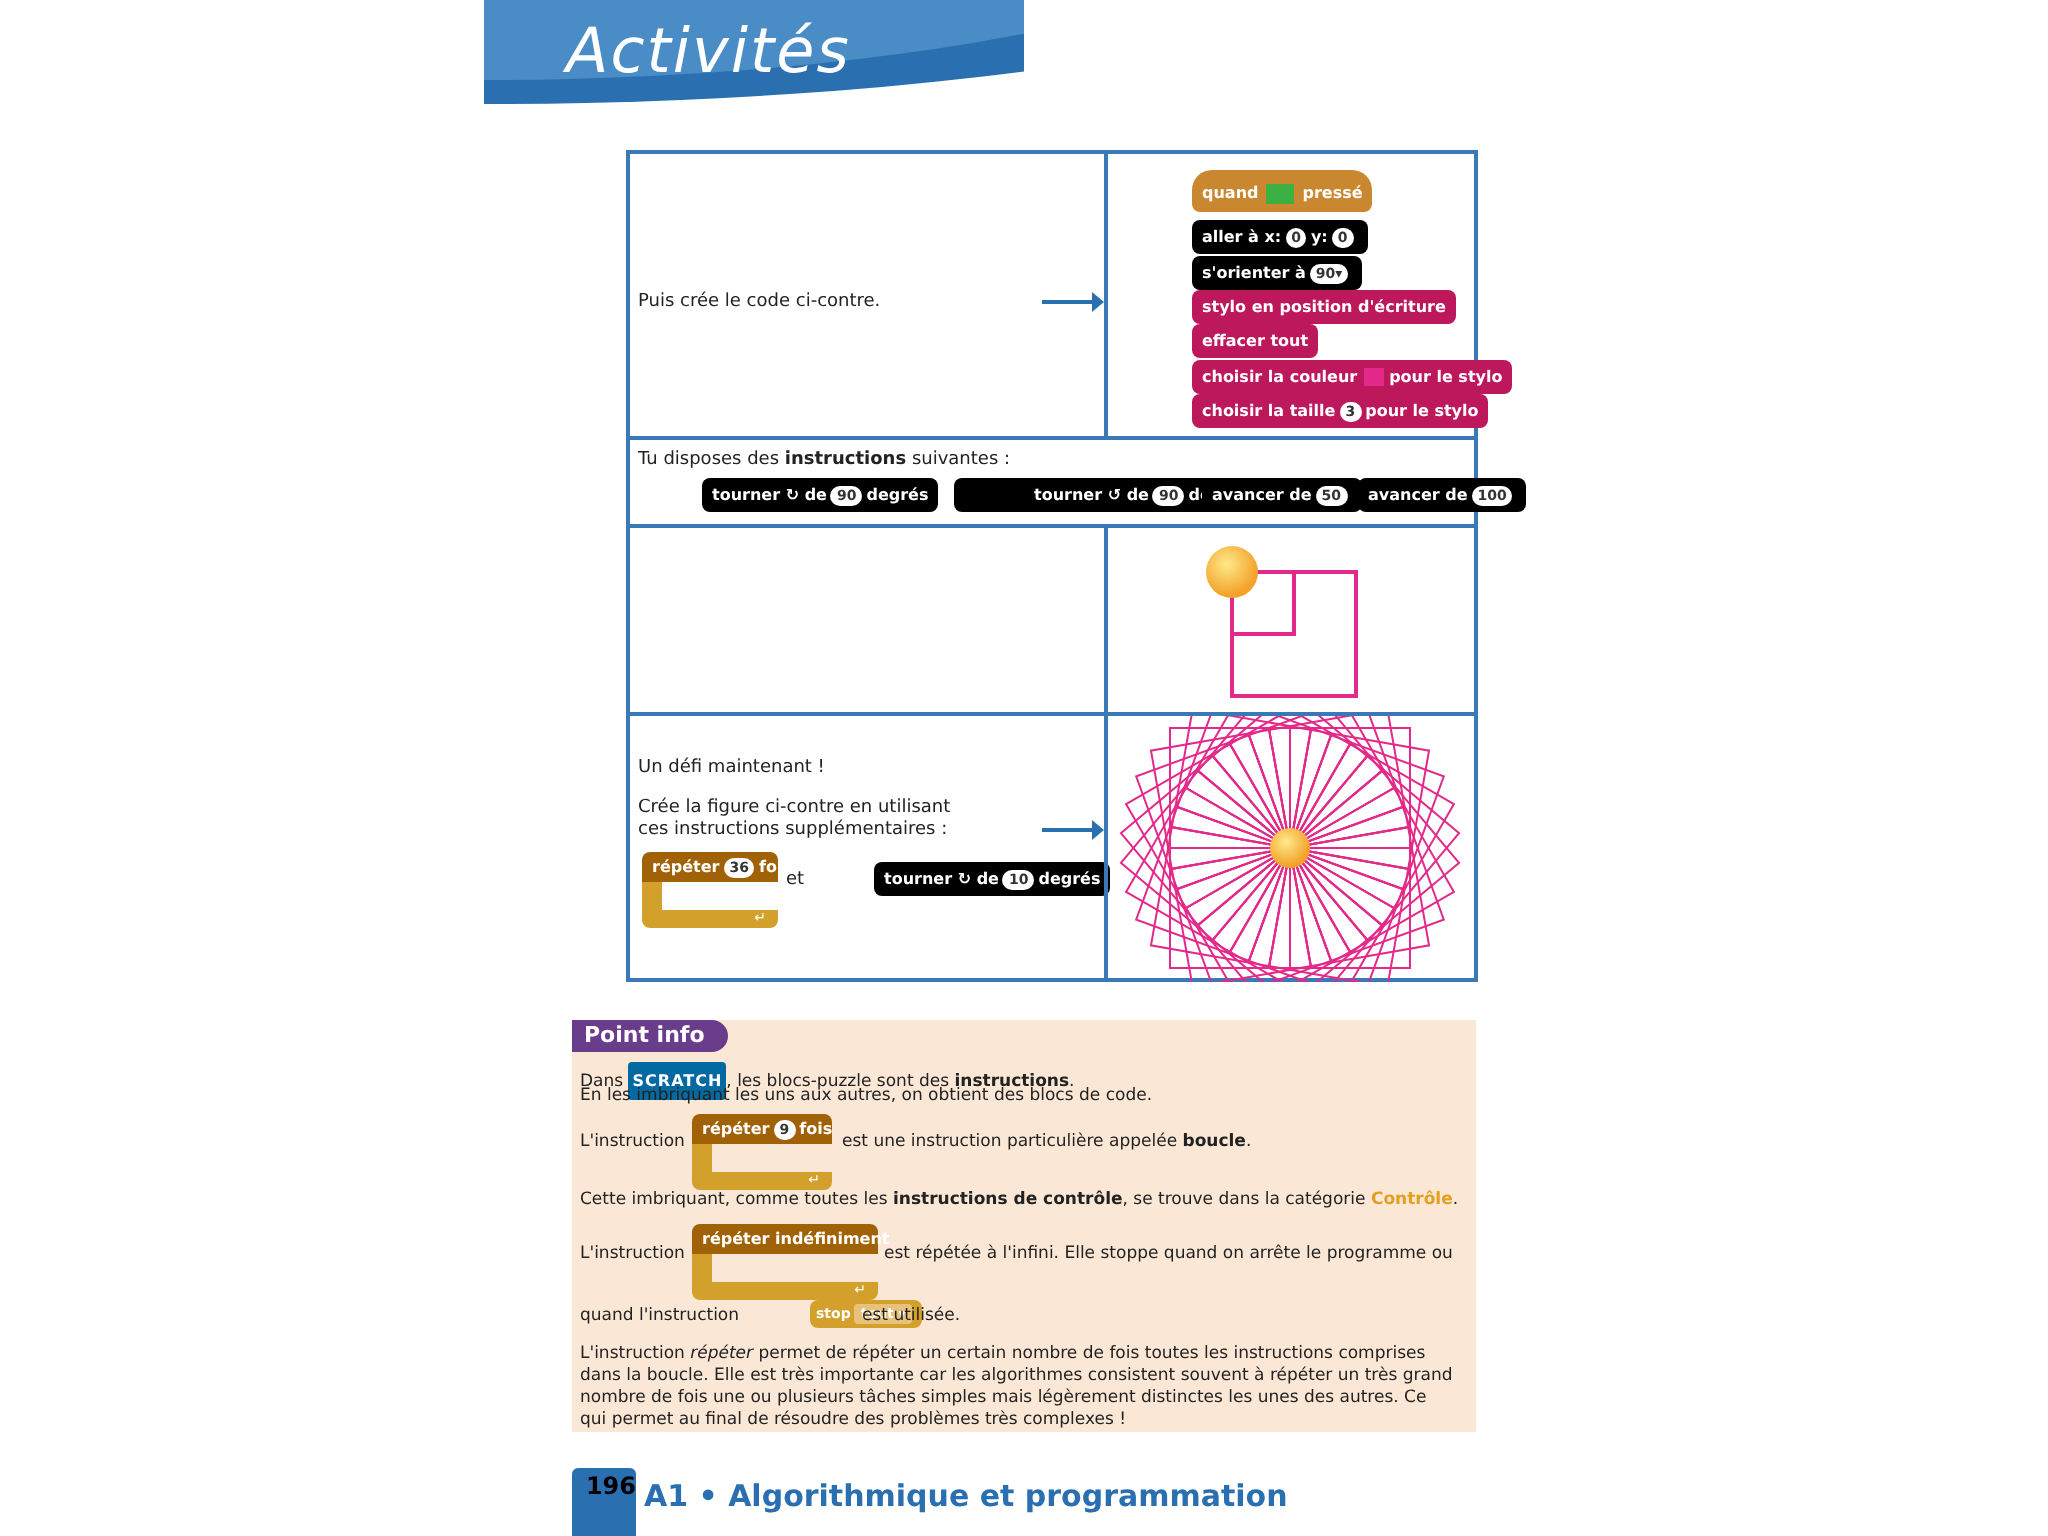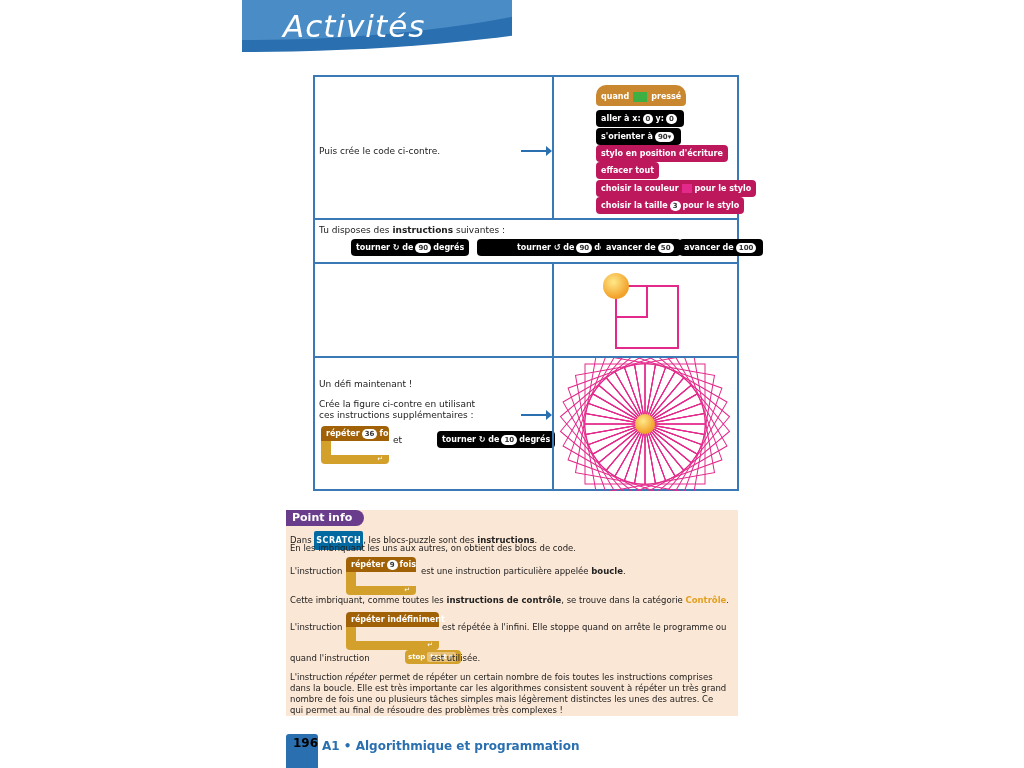--- a/index.html
+++ b/index.html
@@ -31,21 +31,21 @@
   .cblock .side { position: absolute; left: 0; top: 15px; width: 10px; height: 14px; background: #d4a02c; }
   .cblock .bot { position: absolute; left: 0; top: 29px; height: 9px; background: #d4a02c; border-radius: 0 0 4px 4px; color:#fff; font-size:7px; text-align:right; padding-right: 6px; line-height: 9px; }
 
   .info { position: absolute; left: 286px; top: 510px; width: 452px; height: 206px; background: #fbe7d5; }
   .info-tag { position: absolute; left: 286px; top: 510px; height: 16px; padding: 0 12px 0 6px; background: #6a3d8c; color: #fff; font-weight: bold; font-size: 11px; line-height: 16px; border-top-right-radius: 8px; border-bottom-right-radius: 8px; }
   .itext { position: absolute; font-size: 8.5px; color: #222; line-height: 11px; }
   .scratch { display: inline-block; background: #0369a1; color: #fff; font-weight: bold; font-size: 8px; padding: 4px 2px; border-radius: 2px; letter-spacing: 0.5px; }
   .orange { color: #e3a020; font-weight: bold; }
 
   .footer-num { position: absolute; left: 286px; top: 734px; width: 32px; height: 34px; background: #2a6fb0; color: #000000; font-weight: bold; font-size: 12px; text-align: right; line-height: 18px; border-top-left-radius: 3px; border-top-right-radius: 3px; }
-  .footer-title { position: absolute; left: 322px; top: 739px; font-size: 12px; font-weight: bold; color: #2a6fb0; }
+  .footer-title { position: absolute; left: 322px; top: 739px; font-size: 15px; font-weight: bold; color: #2a6fb0; }
 </style>
 </head>
 <body>
 
 <div class="header-band">
   <div class="bg"></div>
     <div class="bg2"></div>
 </div>
 <div class="header-title">Activités</div>
 

